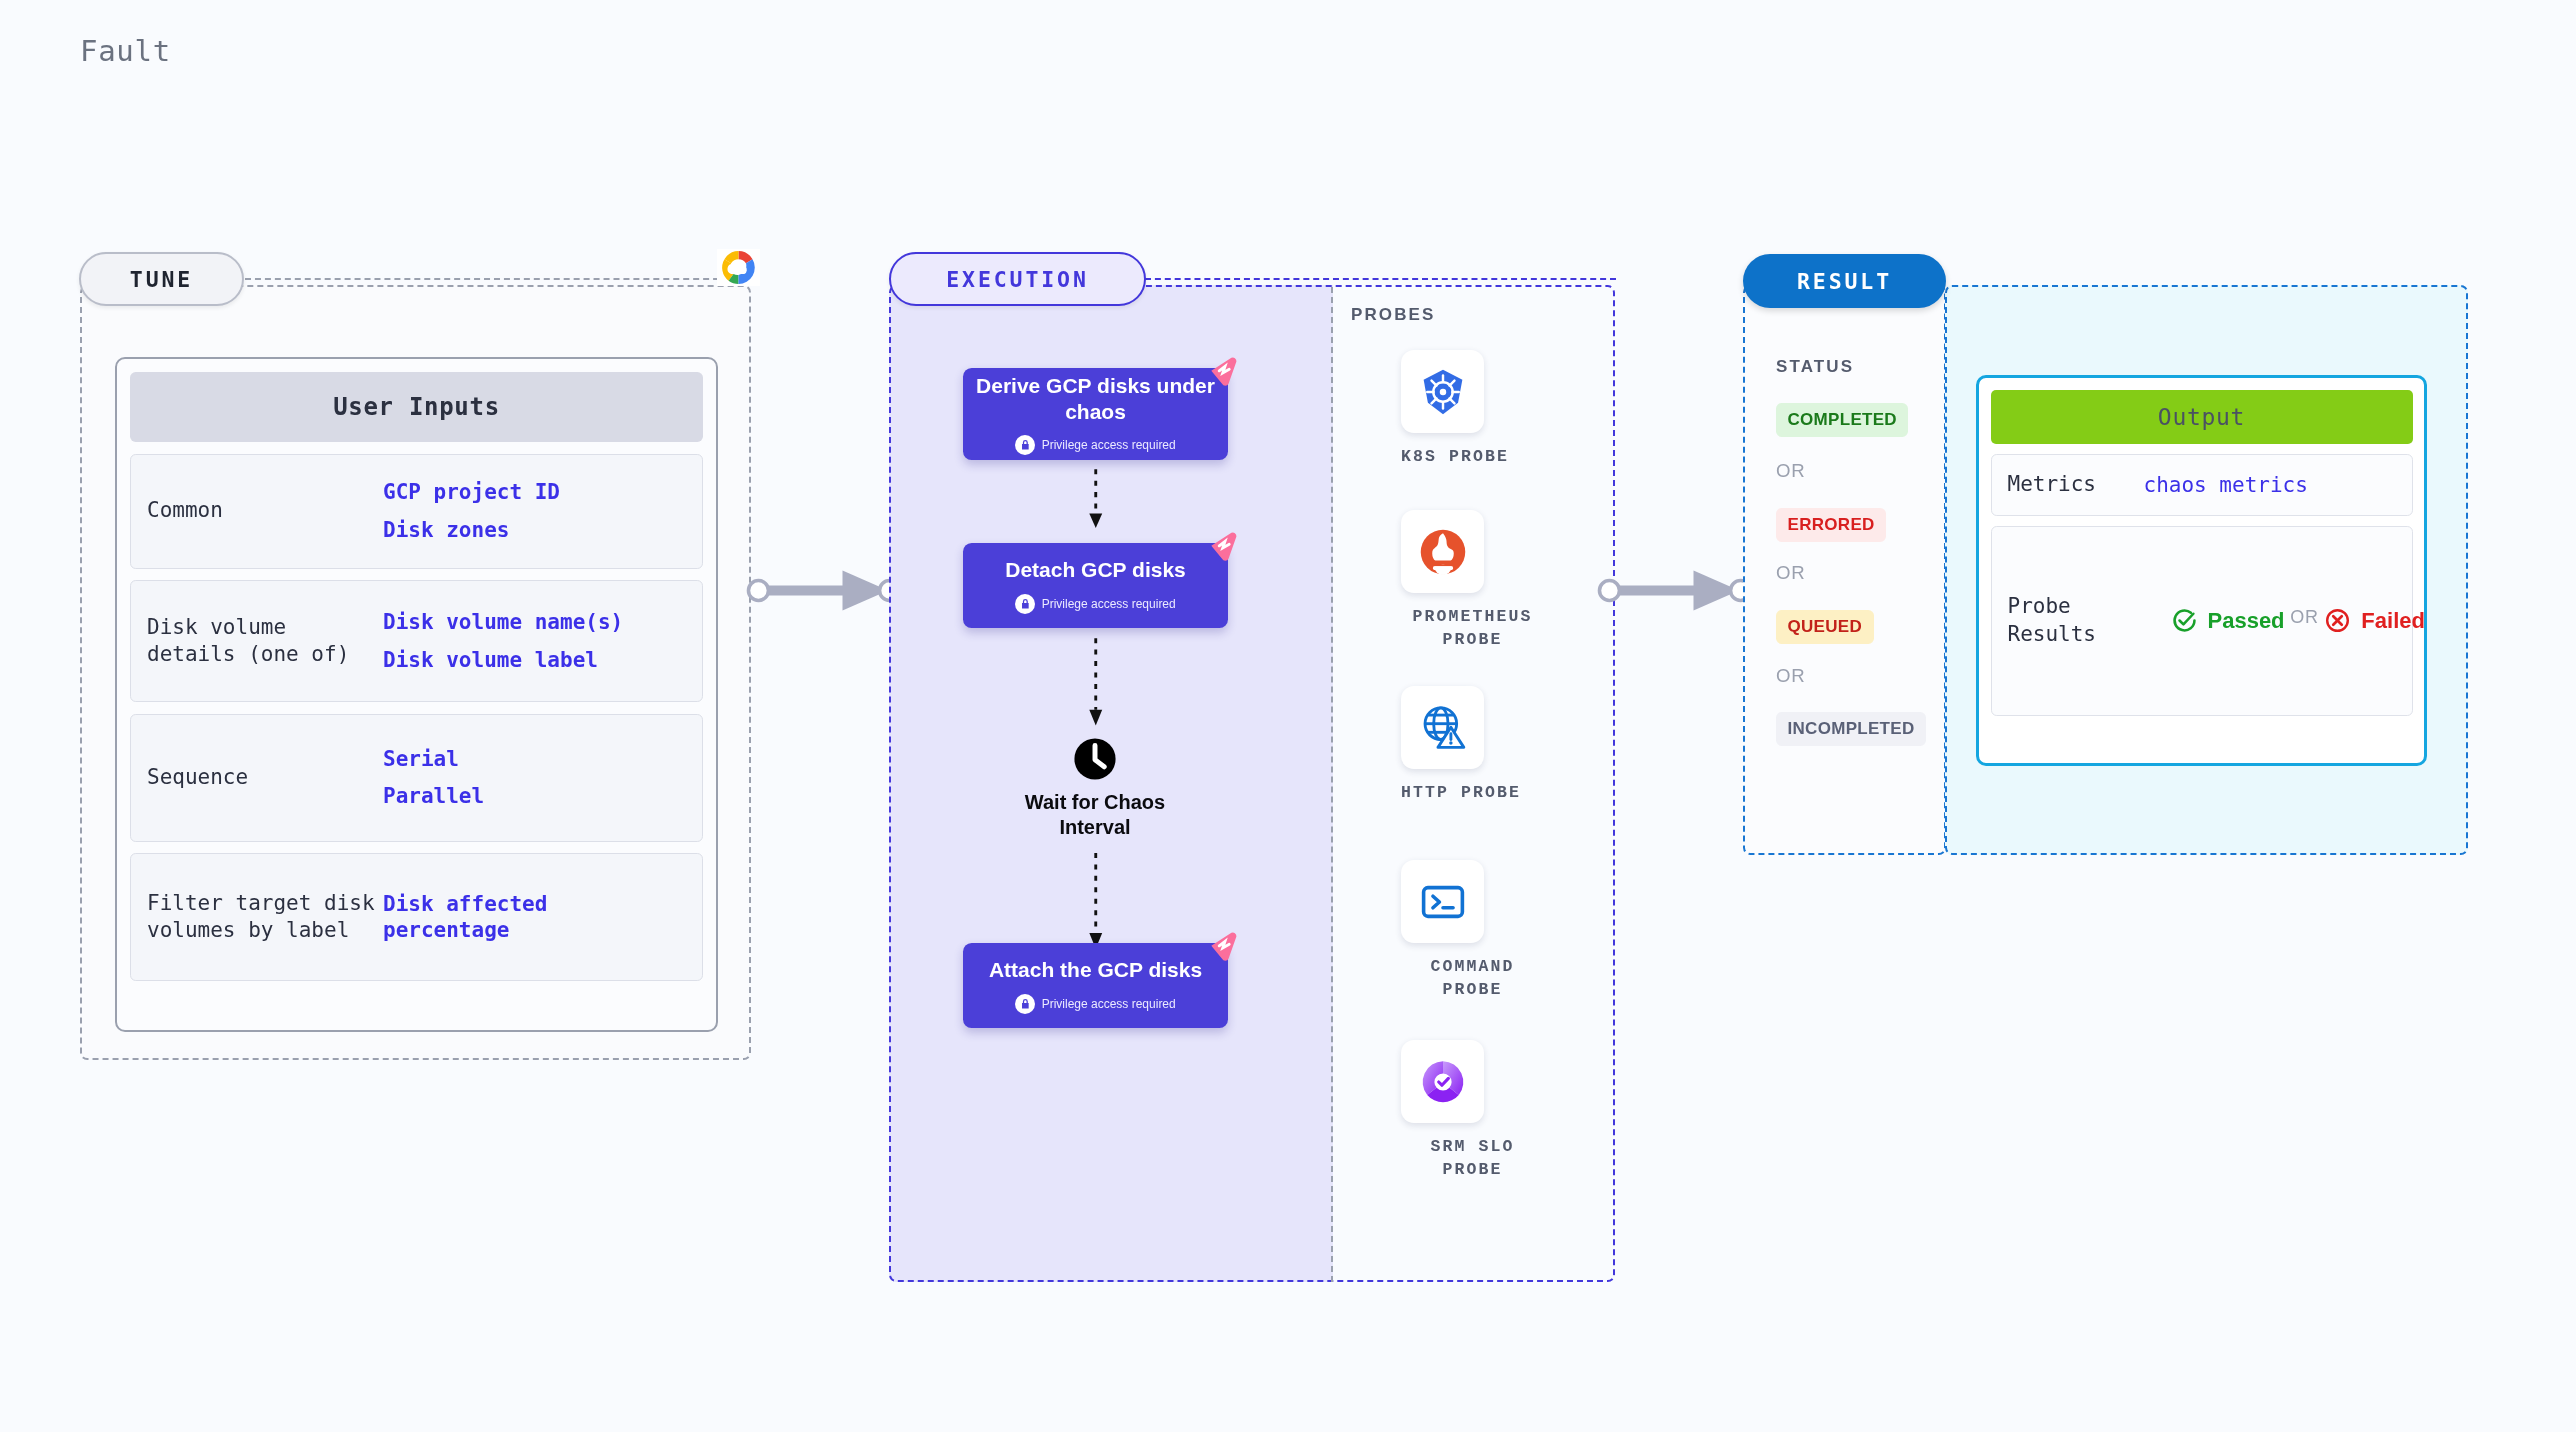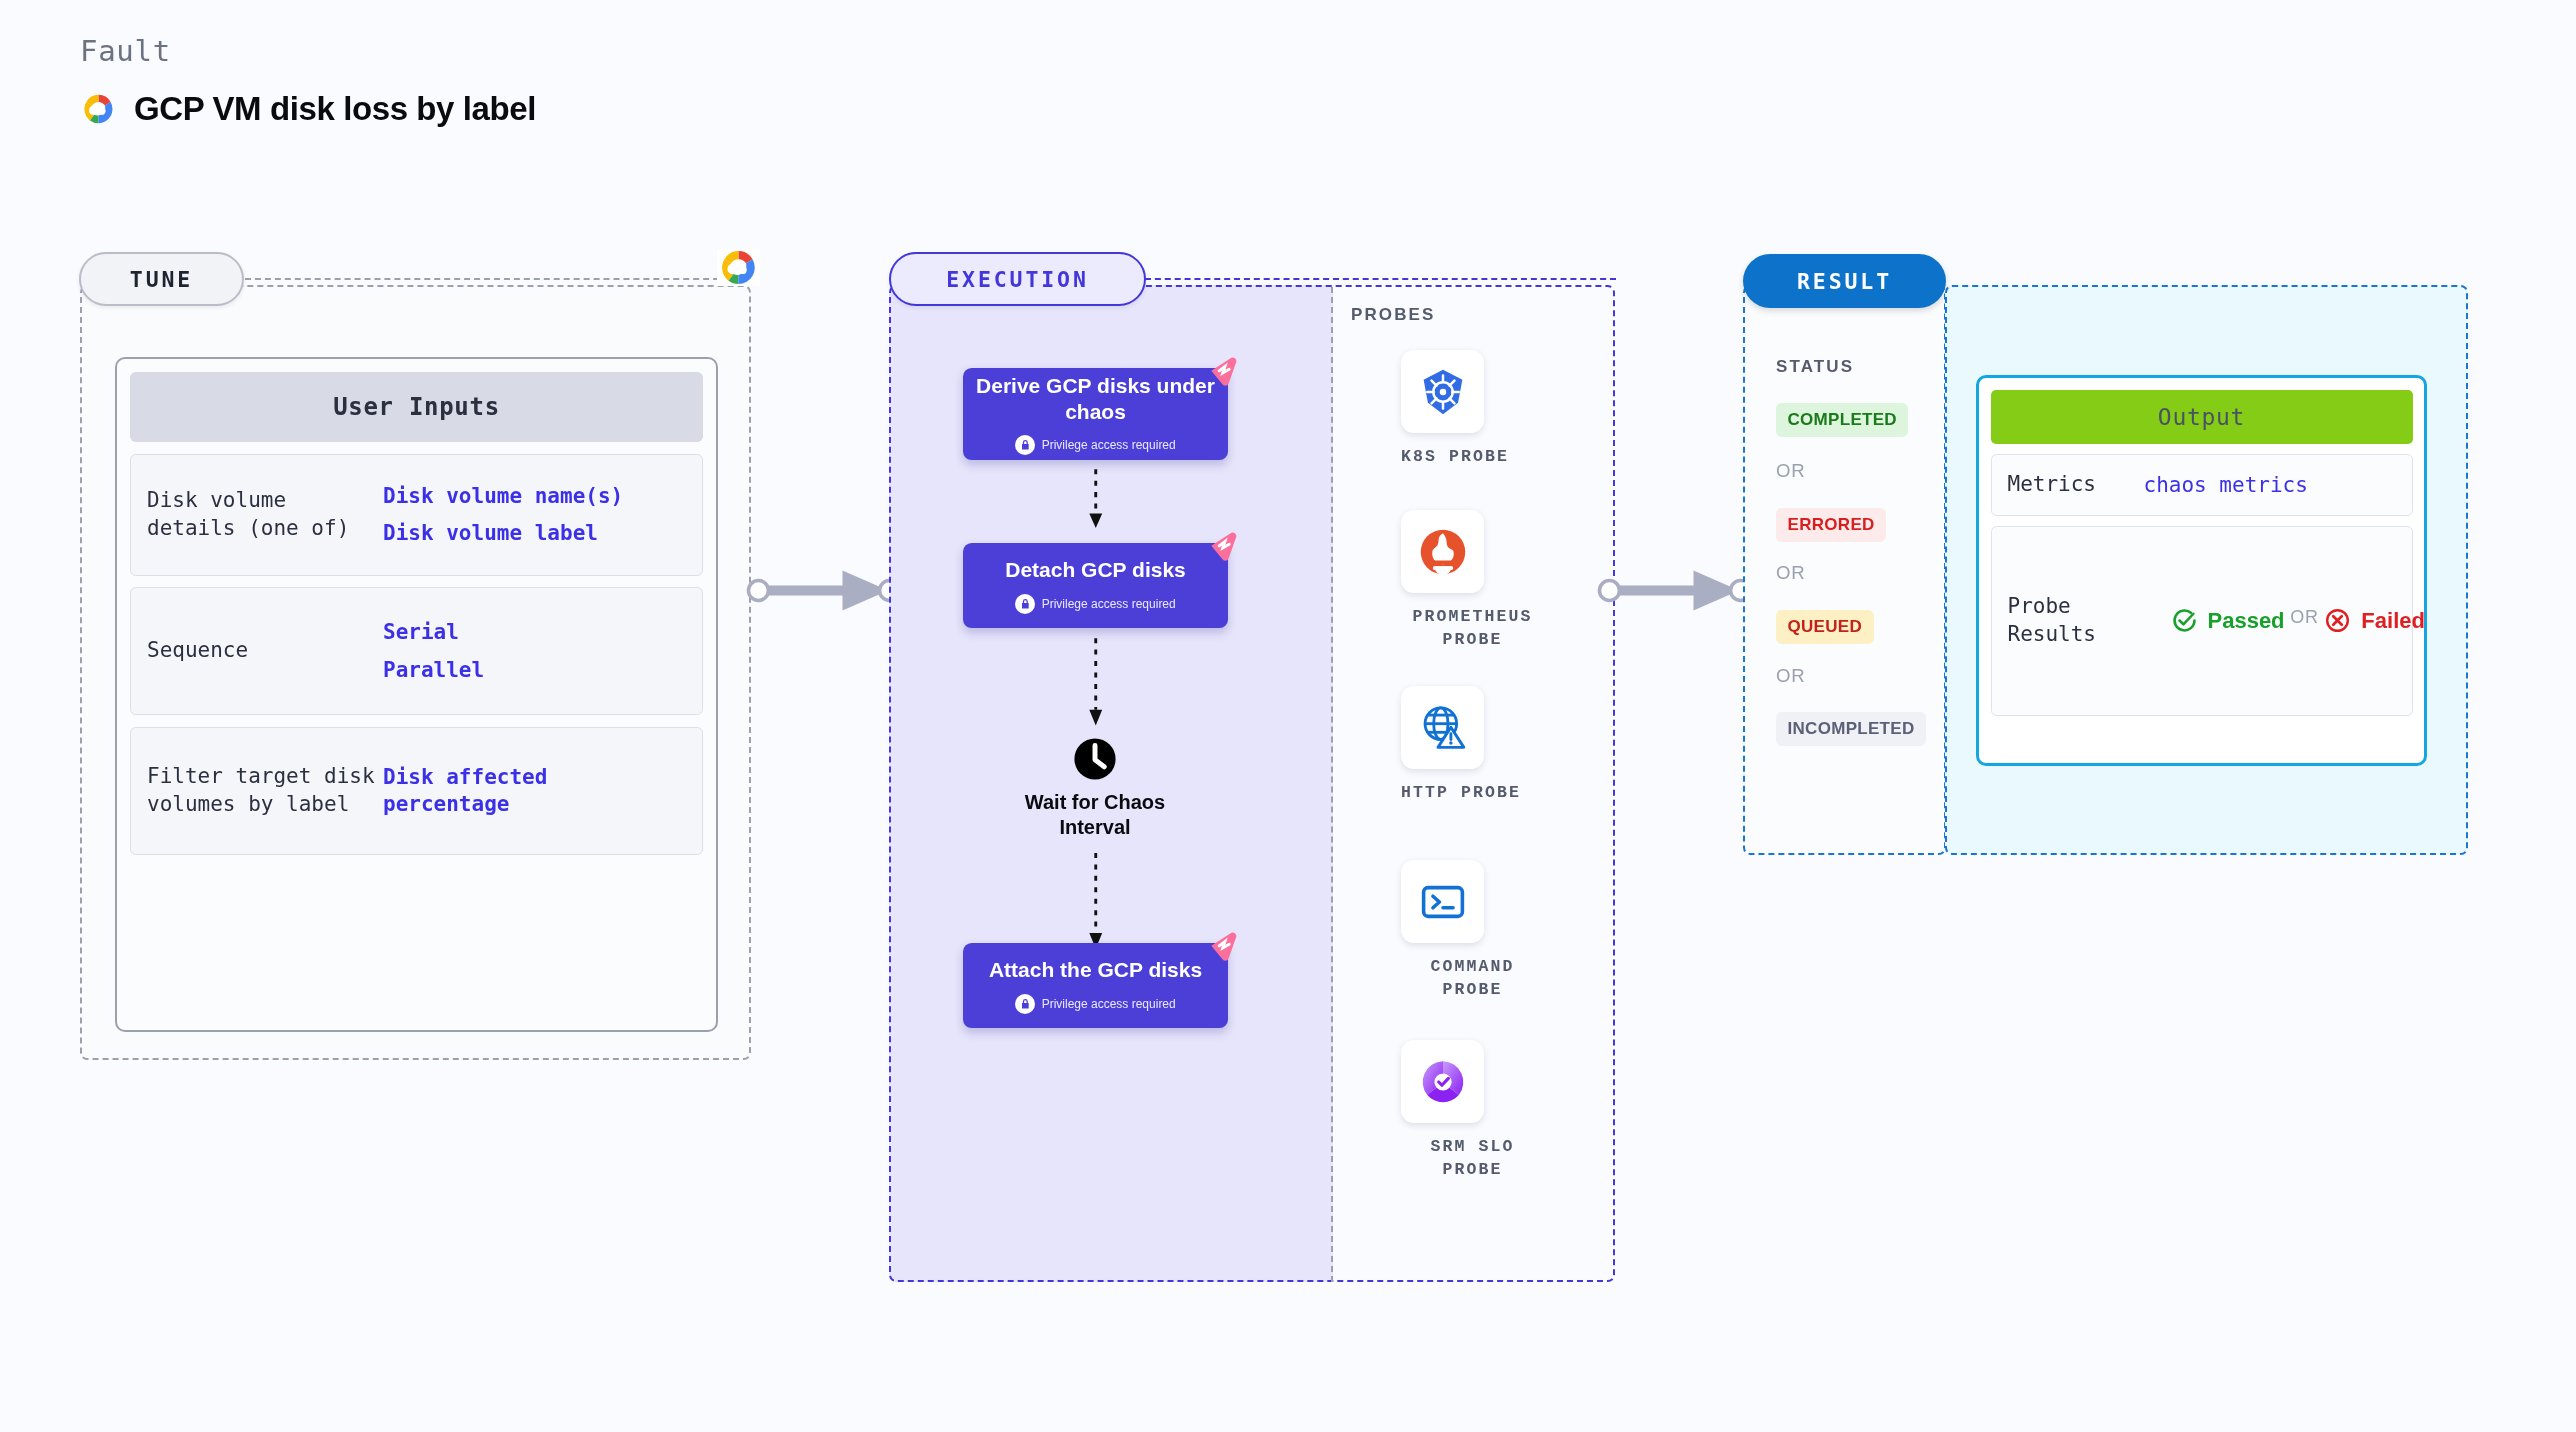--- a/index.html
+++ b/index.html
@@ -233,48 +233,44 @@
 
   
   .conn { position: absolute; }
 </style>
 </head>
 <body>
 
 <div class="page">
 
   <div class="hdr-fault">Fault</div>
-  <div class="hdr-row">
-    <svg class="gcp-logo" width="37" height="32" viewBox="0 0 52 44">
-      <path d="M26 2 A20 20 0 0 1 43 12 L35 17 A11 11 0 0 0 26 12 Z" fill="#ea4335"></path>
-      <path d="M9 12 A20 20 0 0 1 26 2 L26 12 A11 11 0 0 0 17 17 Z" fill="#fbbc05"></path>
-      <path d="M9 12 A20 20 0 0 0 14 38 L20 30 A11 11 0 0 1 17 17 Z" fill="#fbbc05"></path>
-      <path d="M14 38 A20 20 0 0 0 26 42 L26 31 A11 11 0 0 1 20 30 Z" fill="#34a853"></path>
-      <path d="M26 42 A20 20 0 0 0 43 12 L35 17 A11 11 0 0 1 26 31 Z" fill="#4285f4"></path>
-      <path d="M17 30 a6.5 6.5 0 0 1 1.6 -12.6 a8.5 8.5 0 0 1 15.5 3.1 a5.8 5.8 0 0 1 -1.1 9.5 Z" fill="#fff"></path>
-    </svg>
-    <div class="hdr-title">GCP VM disk loss by label</div>
-  </div>
 
   <div class="panel-tune"></div>
   <div class="dash-tune"></div>
   <div class="chip chip-tune">TUNE</div>
   <svg style="position:absolute;left:717px;top:249px;" width="43" height="37" viewBox="0 0 52 44">
     <rect x="-2" y="-4" width="56" height="52" fill="#ffffff"></rect>
     <path d="M26 2 A20 20 0 0 1 43 12 L35 17 A11 11 0 0 0 26 12 Z" fill="#ea4335"></path>
     <path d="M9 12 A20 20 0 0 1 26 2 L26 12 A11 11 0 0 0 17 17 Z" fill="#fbbc05"></path>
     <path d="M9 12 A20 20 0 0 0 14 38 L20 30 A11 11 0 0 1 17 17 Z" fill="#fbbc05"></path>
     <path d="M14 38 A20 20 0 0 0 26 42 L26 31 A11 11 0 0 1 20 30 Z" fill="#34a853"></path>
     <path d="M26 42 A20 20 0 0 0 43 12 L35 17 A11 11 0 0 1 26 31 Z" fill="#4285f4"></path>
     <path d="M17 30 a6.5 6.5 0 0 1 1.6 -12.6 a8.5 8.5 0 0 1 15.5 3.1 a5.8 5.8 0 0 1 -1.1 9.5 Z" fill="#fff"></path>
   </svg>
 
   <div class="ui-card">
     <div class="ui-head">User Inputs</div>
 
+    <div class="ui-row r-common">
+      <div class="lbl">Common</div>
+      <div class="vals">
+        <span>GCP project ID</span>
+        <span>Disk zones</span>
+      </div>
+    </div>
 
     <div class="ui-row r-disk">
       <div class="lbl">Disk volume details (one of)</div>
       <div class="vals">
         <span>Disk volume name(s)</span>
         <span>Disk volume label</span>
       </div>
     </div>
 
     <div class="ui-row r-seq">

